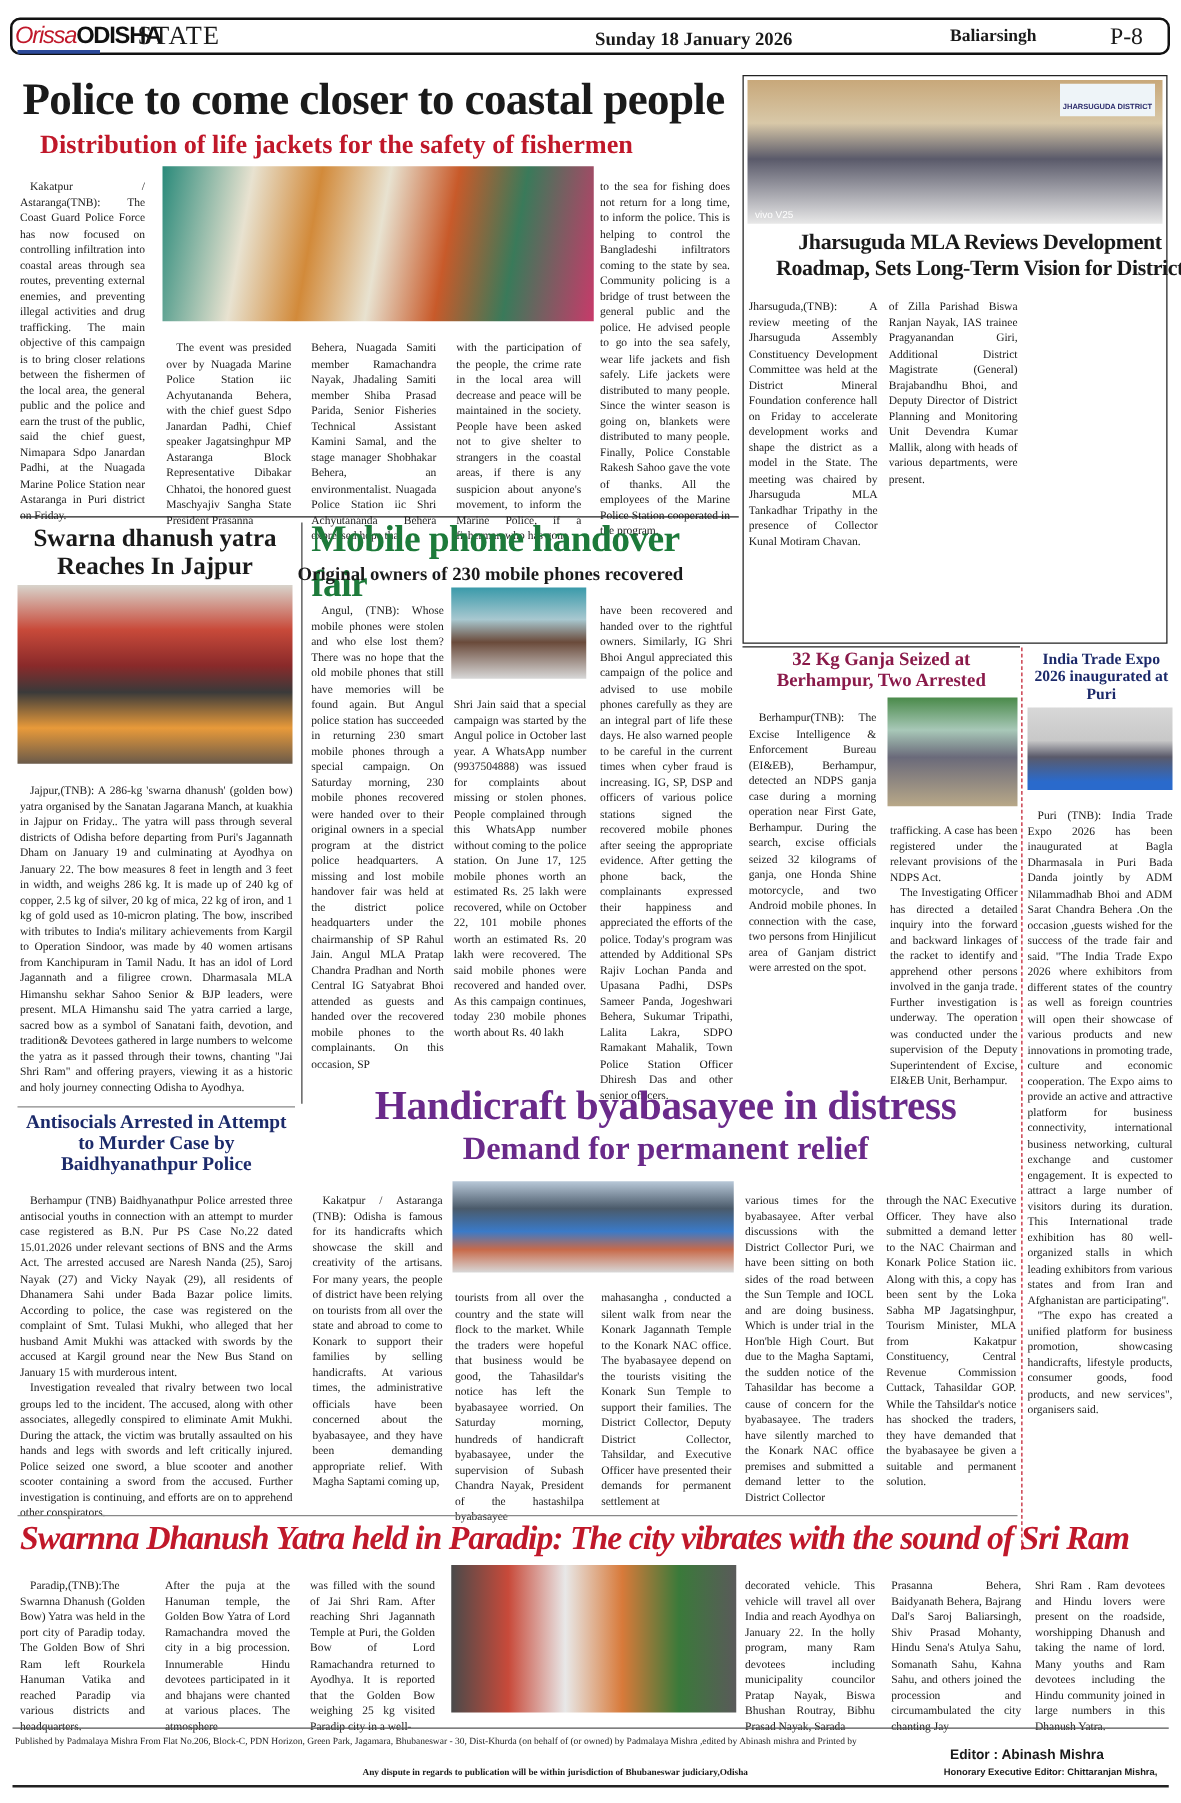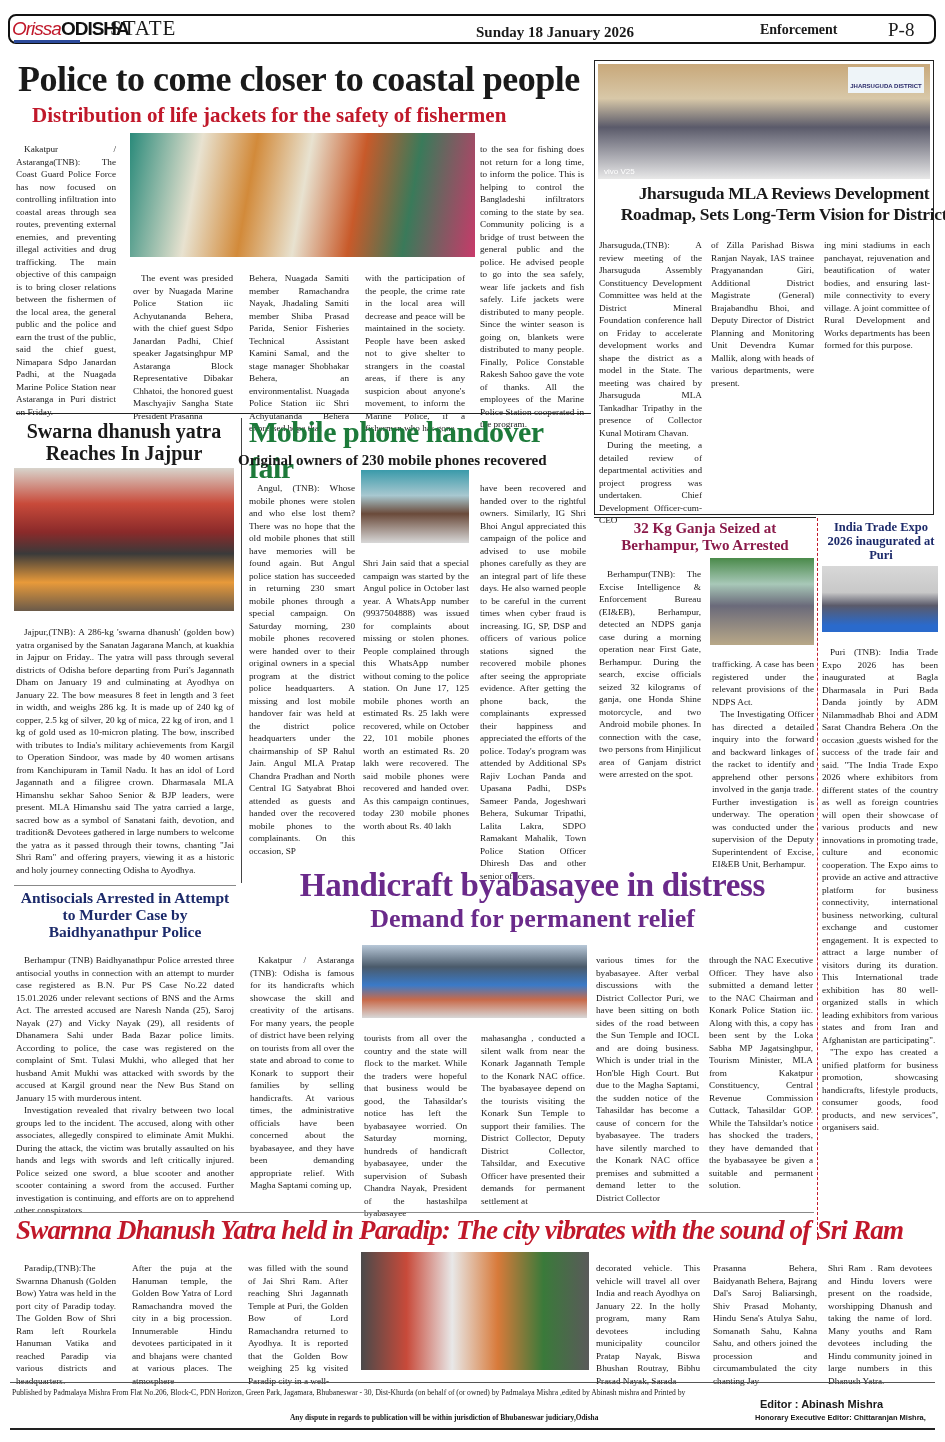--- a/index.html
+++ b/index.html
@@ -27,21 +27,21 @@
 </head>
 <body>
 
 <div class="abs masthead"></div>
 <div class="abs logo">
   <span class="orissa">Orissa</span><span class="today">ODISHA</span>
 </div>
 <div class="abs logo-bar"></div>
 <div class="abs mh-state">STATE</div>
 <div class="abs mh-date">Sunday 18 January 2026</div>
-<div class="abs mh-city">Enforcement</div>
+<div class="abs mh-city">Baliarsingh</div>
 <div class="abs mh-page">P-8</div>
 
 <div class="abs h-serif" style="left:18px;top:58px;width:570px;font-size:36px;line-height:42px;letter-spacing:-0.5px;">Police to come closer to coastal people</div>
 <div class="abs h-serif" style="left:32px;top:103px;width:560px;font-size:21px;line-height:24px;color:#c0182a;">Distribution of life jackets for the safety of fishermen</div>
 <div class="abs txt" style="left:16px;top:133px;width:100px;">
     <p>Kakatpur / Astaranga(TNB): The Coast Guard Police Force has now focused on controlling infiltration into coastal areas through sea routes, preventing external enemies, and preventing illegal activities and drug trafficking. The main objective of this campaign is to bring closer relations between the fishermen of the local area, the general public and the police and earn the trust of the public, said the chief guest, Nimapara Sdpo Janardan Padhi, at the Nuagada Marine Police Station near Astaranga in Puri district on Friday.</p>
   </div>
 <div class="abs photo" style="left:130px;top:133px;width:345px;height:124px;background:linear-gradient(100deg,#2a8a7a 0%,#e8e2d0 20%,#d28a3a 35%,#e8e2d0 50%,#c85a2a 65%,#3a7a5a 80%,#c83a6a 100%);"></div>
 <div class="abs txt" style="left:133px;top:262px;width:100px;">
     <p>The event was presided over by Nuagada Marine Police Station iic Achyutananda Behera, with the chief guest Sdpo Janardan Padhi, Chief speaker Jagatsinghpur MP Astaranga Block Representative Dibakar Chhatoi, the honored guest Maschyajiv Sangha State President Prasanna</p>
@@ -57,27 +57,25 @@
   </div>
 
 <div class="abs box" style="left:594px;top:60px;width:340px;height:455px;"></div>
 <div class="abs photo" style="left:598px;top:64px;width:332px;height:115px;background:linear-gradient(180deg,#c8a87a 0%,#d8c8a8 30%,#5a5a6a 55%,#e8e8e8 100%);">
   <div class="abs" style="left:6px;bottom:3px;color:#fff;font-family:'Liberation Sans',sans-serif;font-size:8px;">vivo V25</div>
   <div class="abs" style="right:6px;top:3px;width:76px;height:26px;background:#eef4f8;color:#2a2a6a;font-family:'Liberation Sans',sans-serif;font-size:6px;font-weight:bold;padding-top:16px;text-align:center;">JHARSUGUDA DISTRICT</div>
 </div>
 <div class="abs h-serif" style="left:618px;top:183px;width:332px;font-size:17.5px;line-height:21px;text-align:center;letter-spacing:-0.3px;">Jharsuguda MLA Reviews Development Roadmap, Sets Long-Term Vision for District</div>
 <div class="abs txt" style="left:599px;top:229px;width:103px;">
     <p style="text-indent:0">Jharsuguda,(TNB): A review meeting of the Jharsuguda Assembly Constituency Development Committee was held at the District Mineral Foundation conference hall on Friday to accelerate development works and shape the district as a model in the State. The meeting was chaired by Jharsuguda MLA Tankadhar Tripathy in the presence of Collector Kunal Motiram Chavan.</p>
-    <p>During the meeting, a detailed review of departmental activities and project progress was undertaken. Chief Development Officer-cum-CEO</p>
   </div>
 <div class="abs txt" style="left:711px;top:229px;width:103px;">
     <p style="text-indent:0">of Zilla Parishad Biswa Ranjan Nayak, IAS trainee Pragyanandan Giri, Additional District Magistrate (General) Brajabandhu Bhoi, and Deputy Director of District Planning and Monitoring Unit Devendra Kumar Mallik, along with heads of various departments, were present.</p>
   </div>
 <div class="abs txt" style="left:824px;top:229px;width:106px;">
-    <p style="text-indent:0">ing mini stadiums in each panchayat, rejuvenation and beautification of water bodies, and ensuring last-mile connectivity to every village. A joint committee of Rural Development and Works departments has been formed for this purpose.</p>
   </div>
 
 <div class="abs hline" style="left:16px;top:413px;width:575px;"></div>
 <div class="abs vline" style="left:241px;top:418px;height:465px;"></div>
 
 <div class="abs h-serif" style="left:14px;top:420px;width:220px;font-size:20px;line-height:22px;text-align:center;">Swarna dhanush yatra Reaches In Jajpur</div>
 <div class="abs photo" style="left:14px;top:468px;width:220px;height:143px;background:linear-gradient(180deg,#d8d4cc 0%,#c84a3a 25%,#8a2a2a 45%,#3a3a3a 60%,#e89a3a 80%,#6a5a4a 100%);"></div>
 <div class="abs txt" style="left:16px;top:616px;width:218px;">
     <p>Jajpur,(TNB): A 286-kg 'swarna dhanush' (golden bow) yatra organised by the Sanatan Jagarana Manch, at kuakhia in Jajpur on Friday.. The yatra will pass through several districts of Odisha before departing from Puri's Jagannath Dham on January 19 and culminating at Ayodhya on January 22. The bow measures 8 feet in length and 3 feet in width, and weighs 286 kg. It is made up of 240 kg of copper, 2.5 kg of silver, 20 kg of mica, 22 kg of iron, and 1 kg of gold used as 10-micron plating. The bow, inscribed with tributes to India's military achievements from Kargil to Operation Sindoor, was made by 40 women artisans from Kanchipuram in Tamil Nadu. It has an idol of Lord Jagannath and a filigree crown. Dharmasala MLA Himanshu sekhar Sahoo Senior &amp; BJP leaders, were present. MLA Himanshu said The yatra carried a large, sacred bow as a symbol of Sanatani faith, devotion, and tradition&amp; Devotees gathered in large numbers to welcome the yatra as it passed through their towns, chanting "Jai Shri Ram" and offering prayers, viewing it as a historic and holy journey connecting Odisha to Ayodhya.</p>
   </div>

